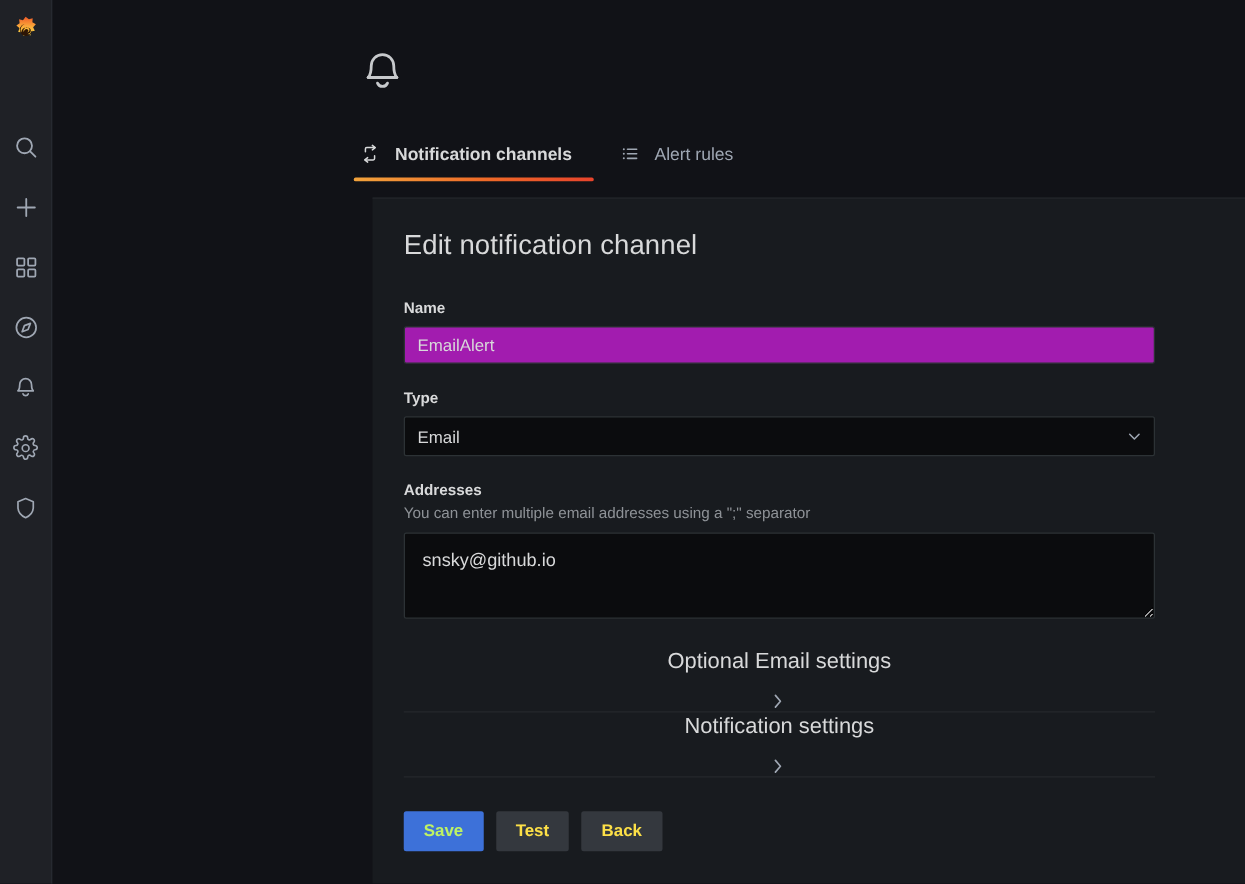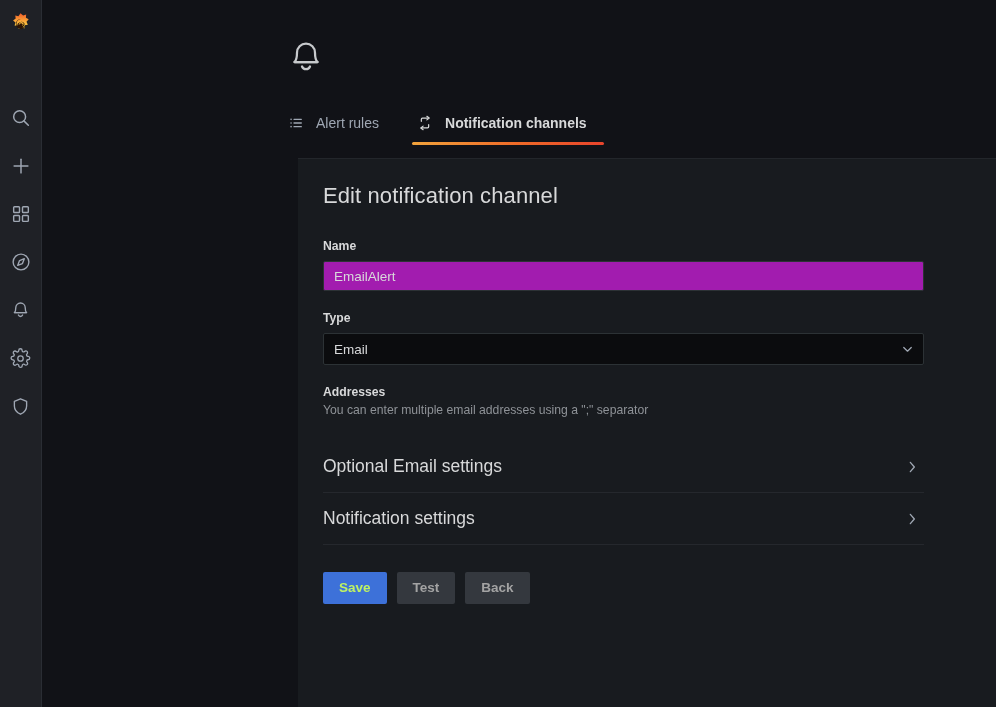--- a/index.html
+++ b/index.html
@@ -259,20 +259,21 @@
   .collapse-group { margin-top: 23px; }
 
   .collapse-row {
     width: 601px;
     height: 52px;
     display: flex;
     align-items: center;
     justify-content: space-between;
     border-bottom: 1px solid #25282d;
     cursor: pointer;
+    flex-direction: column;
   }
 
   .collapse-title {
     font-size: 17.5px;
     font-weight: 400;
     color: #d8d9da;
     line-height: 21px;
   }
 
   .collapse-chevron {
@@ -296,21 +297,21 @@
     font-family: "Liberation Sans", sans-serif;
     font-size: 13.5px;
     font-weight: bold;
     color: #bef264;
     padding: 0 16px;
     cursor: pointer;
     margin-right: 10px;
     line-height: 32px;
   }
   .btn-primary { background: #3d71d9; }
-  .btn-secondary { background: #34383e; color: #a3a3a3; }
+  .btn-secondary { background: #34383e; color: #fde047; }
 </style>
 </head>
 <body>
 
 <div class="app">
 
   <nav class="sidebar">
 
     <div class="logo-slot">
       <svg width="27" height="27" viewBox="0 0 32 32" aria-hidden="true">
@@ -403,44 +404,44 @@
         <svg width="40" height="40" viewBox="0 0 24 24" fill="none" stroke="currentColor" stroke-width="1.35" stroke-linecap="round" stroke-linejoin="round">
           <path d="M12 3.4a5.4 5.4 0 0 0-5.4 5.4c0 4.1-1.5 5.6-1.5 5.6h13.8s-1.5-1.5-1.5-5.6A5.4 5.4 0 0 0 12 3.4z"></path>
           <line x1="5.1" y1="14.4" x2="18.9" y2="14.4"></line>
           <path d="M9.6 17.1a2.6 2.6 0 0 0 4.8 0"></path>
         </svg>
       </div>
     </div>
 
     <div class="tabs">
 
+      <div class="tab active">
+        <span class="tab-icon">
+          <svg width="16" height="16" viewBox="0 0 24 24" fill="none" stroke="currentColor" stroke-width="1.8" stroke-linecap="round" stroke-linejoin="round">
+            <path d="M6.5 9.5V6.2a1.6 1.6 0 0 1 1.6-1.6h9.4"></path>
+            <polyline points="14.8,1.9 18.3,4.6 14.8,7.3"></polyline>
+            <path d="M17.5 14.5v3.3a1.6 1.6 0 0 1-1.6 1.6H6.5"></path>
+            <polyline points="9.2,22.1 5.7,19.4 9.2,16.7"></polyline>
+          </svg>
+        </span>
+        <span class="tab-label">Notification channels</span>
+      </div>
+
       <div class="tab">
         <span class="tab-icon">
           <svg width="16" height="16" viewBox="0 0 24 24" fill="none" stroke="currentColor" stroke-width="1.9" stroke-linecap="round">
             <line x1="9" y1="6.5" x2="20" y2="6.5"></line>
             <line x1="9" y1="12" x2="20" y2="12"></line>
             <line x1="9" y1="17.5" x2="20" y2="17.5"></line>
             <circle cx="4.6" cy="6.5" r="1.2" fill="currentColor" stroke="none"></circle>
             <circle cx="4.6" cy="12" r="1.2" fill="currentColor" stroke="none"></circle>
             <circle cx="4.6" cy="17.5" r="1.2" fill="currentColor" stroke="none"></circle>
           </svg>
         </span>
         <span class="tab-label">Alert rules</span>
-      </div>
-
-      <div class="tab active">
-        <span class="tab-icon">
-          <svg width="16" height="16" viewBox="0 0 24 24" fill="none" stroke="currentColor" stroke-width="1.8" stroke-linecap="round" stroke-linejoin="round">
-            <path d="M6.5 9.5V6.2a1.6 1.6 0 0 1 1.6-1.6h9.4"></path>
-            <polyline points="14.8,1.9 18.3,4.6 14.8,7.3"></polyline>
-            <path d="M17.5 14.5v3.3a1.6 1.6 0 0 1-1.6 1.6H6.5"></path>
-            <polyline points="9.2,22.1 5.7,19.4 9.2,16.7"></polyline>
-          </svg>
-        </span>
-        <span class="tab-label">Notification channels</span>
       </div>
 
     </div>
 
     <div class="panel">
       <div class="panel-inner">
 
         <div class="panel-title">Edit notification channel</div>
 
         <div class="field">
@@ -458,20 +459,21 @@
               <svg width="15" height="15" viewBox="0 0 24 24" fill="none" stroke="currentColor" stroke-width="2" stroke-linecap="round" stroke-linejoin="round">
                 <polyline points="6,9.5 12,15.5 18,9.5"></polyline>
               </svg>
             </span>
           </div>
         </div>
 
         <div class="field">
           <label class="field-label">Addresses</label>
           <div class="field-desc">You can enter multiple email addresses using a ";" separator</div>
+          <textarea class="textarea-field" style="">snsky@github.io</textarea>
         </div>
 
         <div class="collapse-group">
 
           <div class="collapse-row">
             <span class="collapse-title">Optional Email settings</span>
             <span class="collapse-chevron">
               <svg width="16" height="16" viewBox="0 0 24 24" fill="none" stroke="currentColor" stroke-width="2" stroke-linecap="round" stroke-linejoin="round">
                 <polyline points="9.5,5 15.5,12 9.5,19"></polyline>
               </svg>

